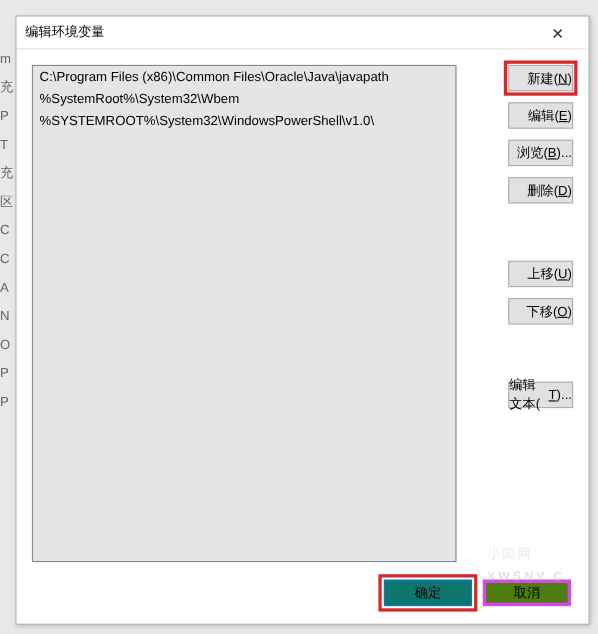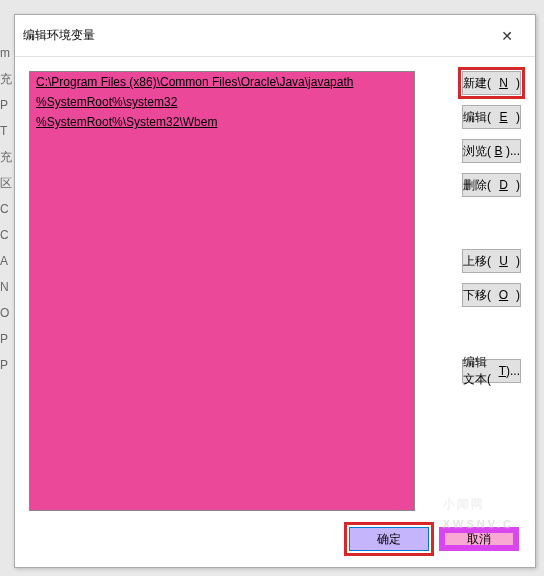--- a/index.html
+++ b/index.html
@@ -1,33 +1,33 @@
 <!DOCTYPE html>
 <html><head>
 <meta charset="utf-8">
 <style>
 * { box-sizing: border-box; margin: 0; padding: 0; font-family: "Microsoft YaHei", "Segoe UI", Tahoma, sans-serif; font-size: 12px; }
 body { background: #e8e8e8; width: 544px; height: 576px; overflow: hidden; position: relative; }
 .bg-clutter { position:absolute; left:0; top:0; width:14px; height:576px; color:#666; padding-top:40px; line-height:26px; font-size:11px; overflow:hidden;}
 .dialog { position: absolute; left: 14px; top: 14px; right: 8px; bottom: 8px; background: #fff; border: 1px solid #aaa; box-shadow: 1px 1px 4px rgba(0,0,0,0.2); display:flex; flex-direction:column;}
-.titlebar { height: 42px; display:flex; align-items:center; padding: 0 8px; border-bottom:1px solid #e0e0e0;}
+.titlebar { height: 30px; display:flex; align-items:center; padding: 0 8px; border-bottom:1px solid #e0e0e0;}
 .titlebar .title { flex:1; font-size:12px; color:#000;}
 .close-btn { width:40px; height:28px; display:flex; align-items:center; justify-content:center; font-size:14px; color:#333; cursor:default;}
 .content { flex:1; display:flex; padding: 14px 14px 0 14px; gap:14px;}
-.listbox { flex:1; border:1px solid #888; background:#ec4899; overflow:auto; font-size:12px;text-decoration:underline;}
+.listbox { flex:1; border:1px solid #888; background:#e5e5e5; overflow:auto; font-size:12px;}
 .row { padding: 3px 6px; white-space:nowrap; overflow:hidden; text-overflow:ellipsis; color:#000;}
 .row.selected { background:#0a62c9; color:#fff; position:relative;}
 .side { width:92px; display:flex; flex-direction:column; gap:10px;}
 .side .spacer-sm { height:32px;}
-.btn { height:24px; border:1px solid #adadad; background:#e1e1e1; color:#000; font-size:12px; display:flex; align-items:center; justify-content:space-between; cursor:default;margin-left:33px;}
+.btn { height:24px; border:1px solid #adadad; background:#e1e1e1; color:#000; font-size:12px; display:flex; align-items:center; justify-content:flex-end; cursor:default;margin-left:33px;}
 .btn u{ text-decoration:underline;}
 .btn.hl { outline:3px solid #d62828; outline-offset:1px;}
 .footer { height:56px; display:flex; align-items:center; justify-content:flex-end; padding: 0 16px; gap:10px;}
-.footer .fbtn { width:80px; height:24px; border:6px solid #d946ef; background:#f9a8d4; display:flex; align-items:center; justify-content:center;}
-.footer .fbtn.primary { border:1px solid #0078d7; background:#c4b5fd; outline:3px solid #d62828; outline-offset:2px;}
+.footer .fbtn { width:80px; height:24px; border:3px solid #d946ef; background:#4d7c0f; display:flex; align-items:center; justify-content:center;}
+.footer .fbtn.primary { border:1px solid #0078d7; background:#0f766e; outline:3px solid #d62828; outline-offset:2px;}
 .watermark { position:absolute; right:30px; bottom:46px; font-size:44px; color:rgba(230,230,230,0.55); font-weight:bold; letter-spacing:2px; pointer-events:none; text-shadow:0 0 2px rgba(255,255,255,0.4);}
 .watermark small{ display:block; font-size:11px; letter-spacing:3px; color:rgba(200,200,200,0.5);}
 .hl-row-box { position:absolute; border:3px solid #d62828; pointer-events:none;}
 </style>
 </head>
 <body>
 
 <div class="bg-clutter" id="bgc">
     <div>m</div>
     <div>充</div>
@@ -46,22 +46,22 @@
 
 <div class="dialog">
   <div class="titlebar">
     <div class="title">编辑环境变量</div>
     <div class="close-btn">✕</div>
   </div>
 
   <div class="content">
     <div class="listbox" id="listbox">
         <div class="row">C:\Program Files (x86)\Common Files\Oracle\Java\javapath</div>
-        <div class="row">%SystemRoot%\system32</div>
         <div class="row">%SystemRoot%\System32\Wbem</div>
+        <div class="row">%SYSTEMROOT%\System32\WindowsPowerShell\v1.0\</div>
       </div>
 
     <div class="side">
       <div class="btn hl">
         <span>新建(</span>
           <u>N</u>
           <span>)</span>
       </div>
       <div class="btn">
         <span>编辑(</span>

